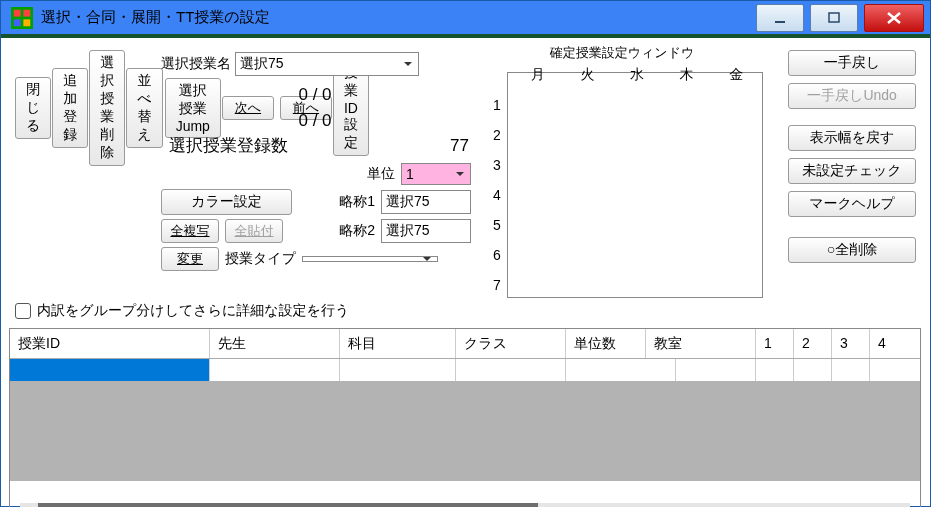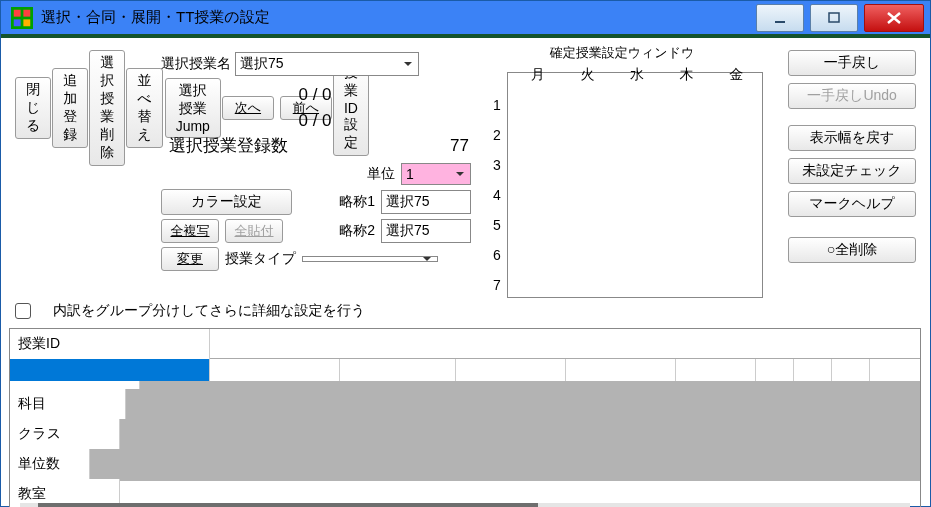--- a/index.html
+++ b/index.html
@@ -40,25 +40,25 @@
 .calzone { position: absolute; left: 476px; top: 6px; width: 290px; }
 .caltitle { font-size: 13px; text-align: center; margin-bottom: 10px; }
 .caltable { border: 1px solid #888; width: 256px; height: 226px; margin-left: 30px; }
 .caldays { display: flex; position: absolute; top: 22px; left: 36px; width: 248px; justify-content: space-around; font-size: 14px; }
 .calnums { position: absolute; top: 46px; left: 16px; font-size: 14px; line-height: 30px; }
 .calnums div { height: 30px; }
 
 .rightcol { position: absolute; right: 14px; top: 12px; width: 128px; display: flex; flex-direction: column; gap: 7px; }
 .rightcol .btn { width: 100%; }
 
-.chkrow { position: absolute; left: 14px; top: 264px; display: flex; align-items: center; gap: 22px; font-size: 14px; }
+.chkrow { position: absolute; left: 14px; top: 264px; display: flex; align-items: center; gap: 6px; font-size: 14px; }
 .chkbox { width: 16px; height: 16px; border: 1px solid #555; border-radius: 3px; background: #fff; }
 
 .gridwrap { position: absolute; left: 8px; top: 290px; width: 912px; height: 196px; border: 1px solid #888; }
-.ghead { display: flex; height: 30px; border-bottom: 1px solid #aaa; flex-direction: column; }
+.ghead { display: flex; height: 30px; border-bottom: 1px solid #aaa; }
 .gh { border-right: 1px solid #ccc; padding: 6px 8px; font-size: 14px; background: #fff; }
 .grow { display: flex; height: 22px; }
 .gc { border-right: 1px solid #ccc; height: 100%; }
 .gc.sel-blue { background: #0078d7; }
 .grest { background: #b3b3b3; height: 100px; }
 .scrollbar { position: absolute; bottom: 4px; left: 10px; right: 10px; height: 16px; background: #e5e5e5; }
 .sthumb { position: absolute; left: 18px; top: 0; width: 500px; height: 100%; background: #6e6e6e; }
 
 .pink { background: #ffb3e0; }
 </style>

